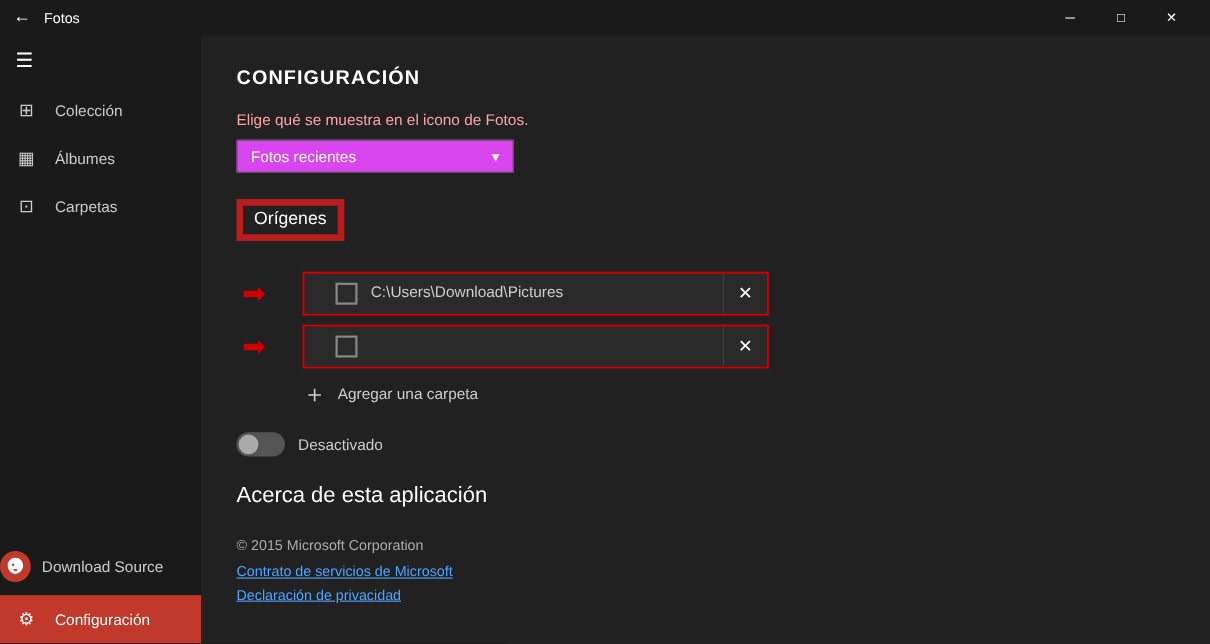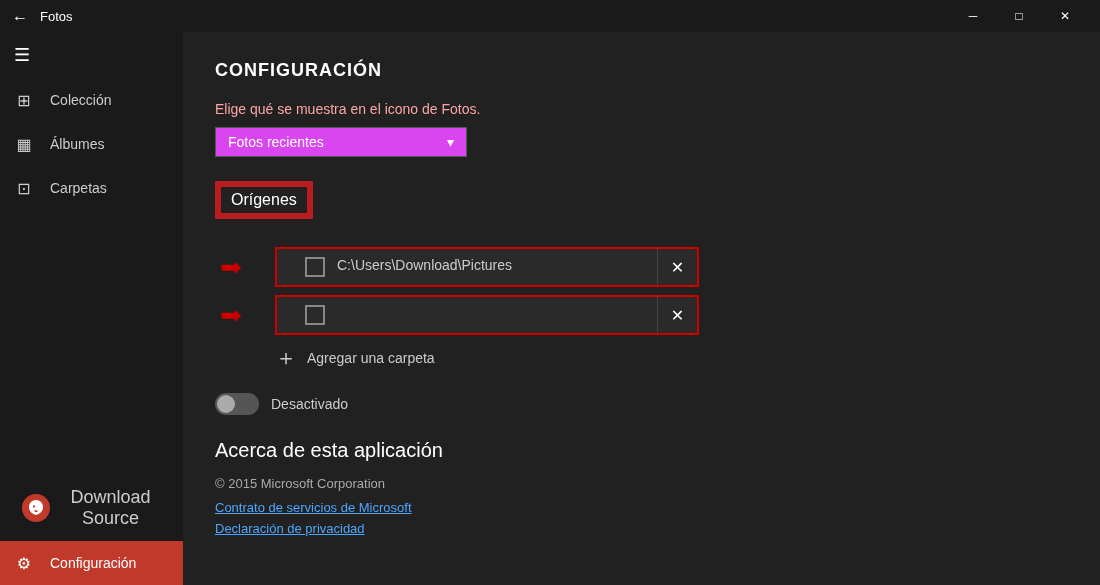--- a/index.html
+++ b/index.html
@@ -93,26 +93,25 @@
       flex-shrink: 0;
     }
     .sidebar-spacer { flex: 1; }
     .sidebar-bottom {
       display: flex;
       flex-direction: column;
     }
     .download-source-item {
       display: flex;
       align-items: center;
-      padding: 12px 22px;
-      cursor: pointer;
-      color: #cccccc;
-      font-size: 18px;
+      padding: 12px 0;
+      cursor: pointer;
+      color: #cccccc;
+      font-size: 14px;
       gap: 10px;
-      text-align: center;
     }
     .download-source-avatar {
       width: 28px;
       height: 28px;
       background: #c0392b;
       border-radius: 50%;
       display: flex;
       align-items: center;
       justify-content: center;
       font-size: 14px;
@@ -264,21 +263,21 @@
     }
     .toggle-label {
       font-size: 14px;
       color: #cccccc;
     }
 
     
     .about-title {
       font-size: 20px;
       font-weight: 300;
-      margin-bottom: 12px;
+      margin-bottom: 24px;
       color: #ffffff;
     }
     .about-text {
       font-size: 13px;
       color: #aaaaaa;
       line-height: 1.5;
       margin-bottom: 4px;
     }
     .about-link {
       color: #4da6ff;

